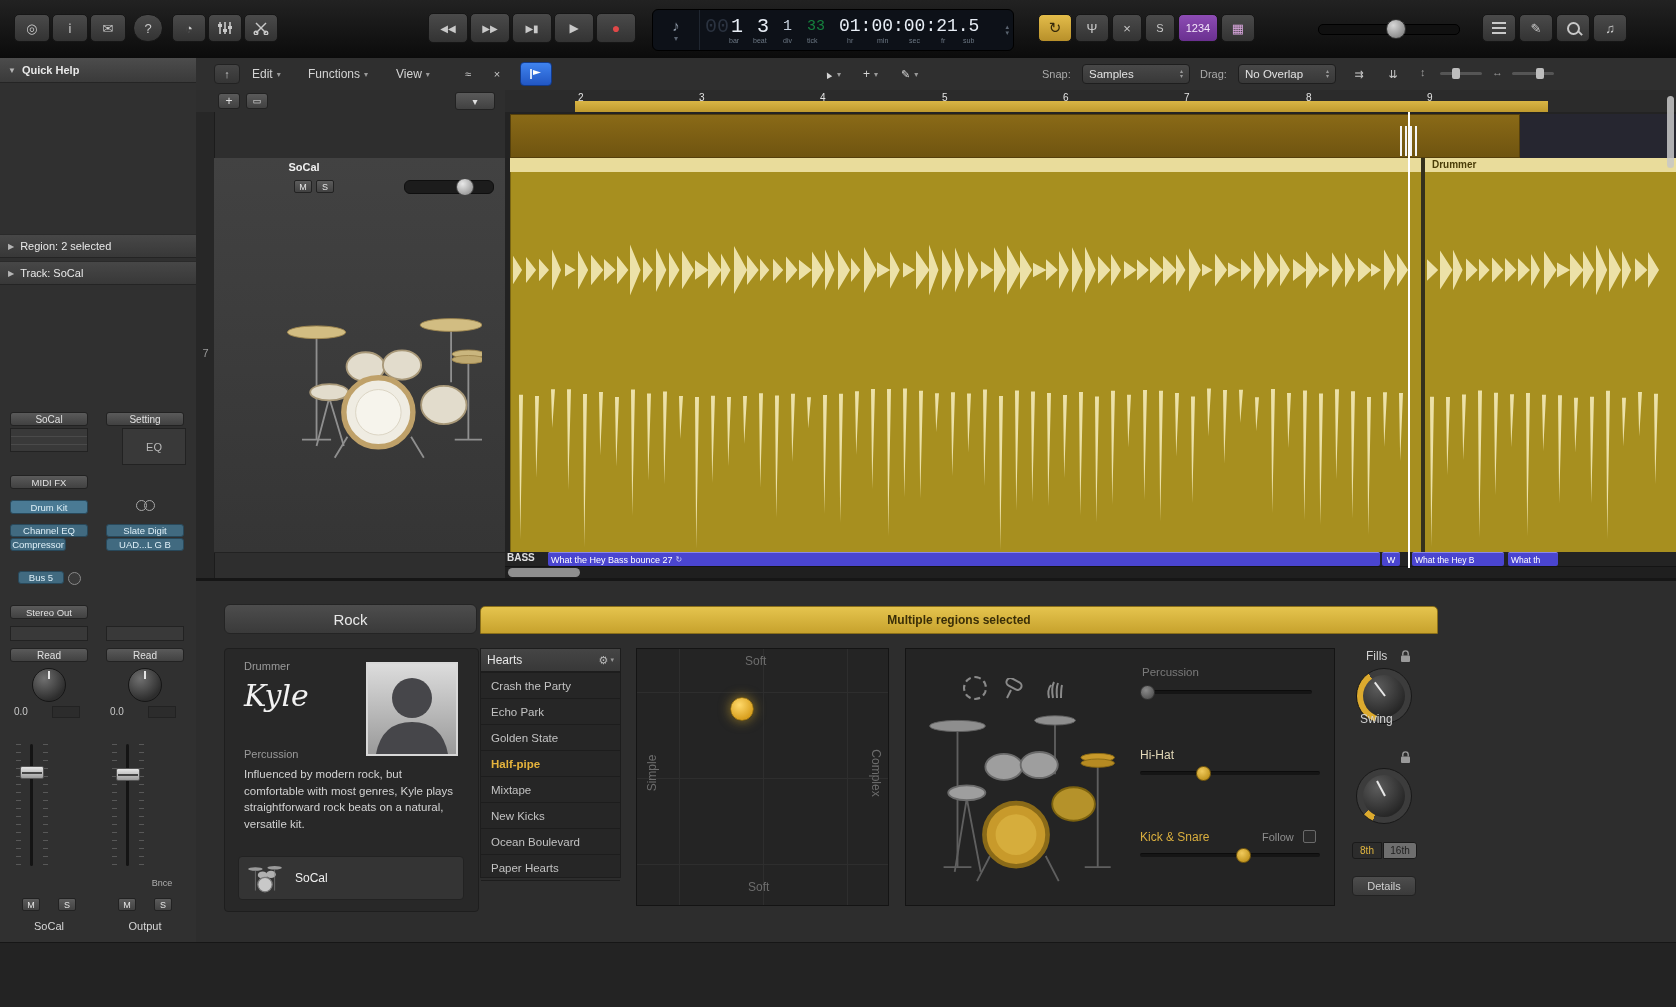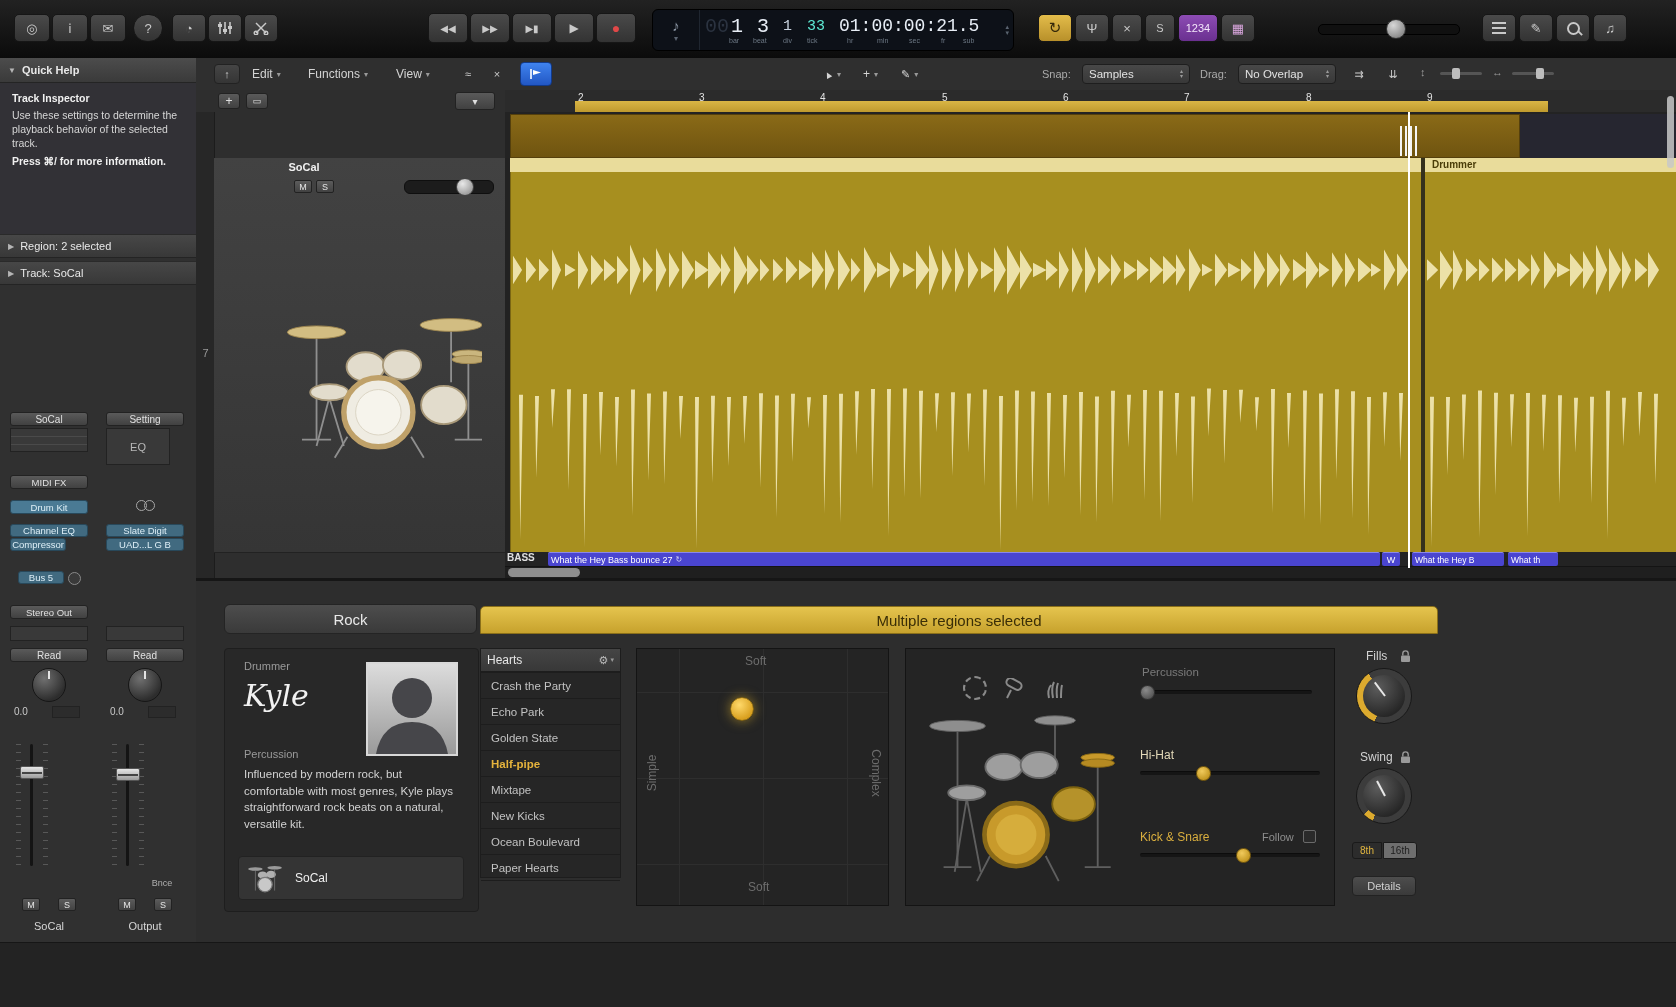--- a/index.html
+++ b/index.html
@@ -96,21 +96,21 @@
   <div class="a" style="left:652px;top:9px;width:360px;height:40px;background:#0d1118;border:1px solid #000;border-radius:6px;display:flex;align-items:stretch">
     <div class="f" style="width:46px;border-right:1px solid #1f2630;flex-direction:column">
       <span style="color:#8f9aa8;font-size:15px">♪</span>
       <span style="color:#5a6470;font-size:8px">▾</span>
     </div>
     <div class="a" style="left:52px;top:4px;width:160px;height:32px">
       <span class="a" style="left:0;top:1px;font-size:20px;color:#2b3340;font-family:'Liberation Mono',monospace">00</span>
       <span class="a" style="left:26px;top:1px;font-size:20px;color:#e7edf5;font-family:'Liberation Mono',monospace">1</span>
       <span class="a" style="left:52px;top:1px;font-size:20px;color:#e7edf5;font-family:'Liberation Mono',monospace">3</span>
       <span class="a" style="left:78px;top:4px;font-size:15px;color:#c8d2de;font-family:'Liberation Mono',monospace">1</span>
-      <span class="a" style="left:102px;top:4px;font-size:15px;color:#5eead4;font-family:'Liberation Mono',monospace">33</span>
+      <span class="a" style="left:102px;top:4px;font-size:15px;color:#15803d;font-family:'Liberation Mono',monospace">33</span>
       <span class="a" style="left:24px;top:23px;font-size:7px;color:#6d7884">bar</span>
       <span class="a" style="left:48px;top:23px;font-size:7px;color:#6d7884">beat</span>
       <span class="a" style="left:78px;top:23px;font-size:7px;color:#6d7884">div</span>
       <span class="a" style="left:102px;top:23px;font-size:7px;color:#6d7884">tick</span>
     </div>
     <div class="a" style="left:186px;top:4px;width:160px;height:32px">
       <span class="a" style="left:0;top:2px;font-size:18px;color:#e7edf5;font-family:'Liberation Mono',monospace">01:00:00:21.5</span>
       <span class="a" style="left:8px;top:23px;font-size:7px;color:#6d7884">hr</span>
       <span class="a" style="left:38px;top:23px;font-size:7px;color:#6d7884">min</span>
       <span class="a" style="left:70px;top:23px;font-size:7px;color:#6d7884">sec</span>
@@ -142,25 +142,20 @@
       <i style="position:absolute;left:8px;top:8px;width:6px;height:2px;background:#c9c9c9;transform:rotate(45deg)"></i>
     </span>
   </button>
   <button class="btn" style="left:1593px;top:14px;width:34px;height:28px">♫</button>
 
   <div class="a" style="left:0;top:58px;width:196px;height:884px;background:#303030;border-right:1px solid #171717"></div>
 
   <div class="a f" style="left:0;top:58px;width:196px;height:25px;background:linear-gradient(#4c4c4c,#3a3a3a);border-bottom:1px solid #242424;justify-content:flex-start;padding-left:8px;box-sizing:border-box">
     <span style="font-size:8px;color:#b5b5b5;margin-right:6px">▼</span>
     <span style="font-size:11px;font-weight:bold;color:#e8e8e8">Quick Help</span>
-  </div>
-  <div class="a" style="left:0;top:83px;width:196px;height:152px;background:#323136;padding:9px 12px;box-sizing:border-box">
-    <div style="font-size:10.5px;font-weight:bold;color:#f0f0f0;margin-bottom:4px">Track Inspector</div>
-    <div style="font-size:10.5px;color:#d6d6d6;line-height:1.35">Use these settings to determine the playback behavior of the selected track.</div>
-    <div style="font-size:10.5px;font-weight:bold;color:#f0f0f0;margin-top:4px">Press ⌘/ for more information.</div>
   </div>
 
   <div class="a f" style="left:0;top:234px;width:196px;height:24px;background:linear-gradient(#474747,#383838);border-top:1px solid #2a2a2a;border-bottom:1px solid #242424;justify-content:flex-start;padding-left:8px;box-sizing:border-box">
     <span style="font-size:8px;color:#b5b5b5;margin-right:6px">▶</span>
     <span style="font-size:11px;color:#e8e8e8">Region:  2 selected</span>
   </div>
   <div class="a f" style="left:0;top:261px;width:196px;height:24px;background:linear-gradient(#474747,#383838);border-top:1px solid #2a2a2a;border-bottom:1px solid #242424;justify-content:flex-start;padding-left:8px;box-sizing:border-box">
     <span style="font-size:8px;color:#b5b5b5;margin-right:6px">▶</span>
     <span style="font-size:11px;color:#e8e8e8">Track:  SoCal</span>
   </div>
@@ -182,21 +177,21 @@
   <div class="a" style="left:14px;top:706px;width:30px;font-size:10px;color:#c9c9c9">0.0</div>
   <div class="thumb" style="left:52px;top:706px;width:28px;height:12px;background:#2c2c2c"></div>
   <div class="ticks" style="left:16px;top:744px;width:32px;height:122px"></div>
   <div class="rail" style="left:30px;top:744px;height:122px"></div>
   <div class="cap" style="left:20px;top:766px"></div>
   <button class="ms" style="left:22px;top:898px">M</button>
   <button class="ms" style="left:58px;top:898px">S</button>
   <div class="a" style="left:10px;top:920px;width:78px;text-align:center;font-size:11px;color:#d6d6d6">SoCal</div>
 
   <button class="gbtn" style="left:106px;top:412px;width:78px;height:14px">Setting</button>
-  <div class="thumb f" style="left:106px;top:428px;width:64px;height:37px;display:flex">
+  <div class="thumb f" style="left:122px;top:428px;width:64px;height:37px;display:flex">
     <span style="font-size:11px;color:#b8b8b8">EQ</span>
   </div>
   <div class="a f" style="left:106px;top:498px;width:78px;height:14px;gap:0">
     <span style="display:block;width:9px;height:9px;border:1.4px solid #a8a8a8;border-radius:50%"></span>
     <span style="display:block;width:9px;height:9px;border:1.4px solid #a8a8a8;border-radius:50%;margin-left:-3px"></span>
   </div>
   <button class="ins" style="left:106px;top:524px;width:78px;height:13px">Slate Digit</button>
   <button class="ins" style="left:106px;top:538px;width:78px;height:13px">UAD...L G B</button>
   <div class="thumb" style="left:106px;top:626px;width:78px;height:15px"></div>
   <button class="gbtn" style="left:106px;top:648px;width:78px;height:14px">Read</button>
@@ -383,21 +378,21 @@
       <ellipse cx="26" cy="20" rx="8" ry="6" fill="#b0b0b0"></ellipse>
         <ellipse cx="40" cy="19" rx="8" ry="6" fill="#b0b0b0"></ellipse>
       <circle cx="30" cy="36" r="12" fill="#c8c8c8" stroke="#7a7a7a" stroke-width="2"></circle>
       <line x1="14" y1="13" x2="14" y2="46" stroke="#8a8a8a"></line>
         <line x1="46" y1="11" x2="46" y2="46" stroke="#8a8a8a"></line>
     </svg>
     <span style="font-size:12px;color:#f0f0f0;margin-left:12px">SoCal</span>
   </div>
 
   <div class="a f" style="left:480px;top:606px;width:956px;height:26px;background:linear-gradient(#e5c44e,#c7a22d);border-radius:5px 5px 0 0;border:1px solid #8a6f1a">
-    <span style="font-size:15px;font-weight:normal;color:#3a2e07">Multiple regions selected</span>
+    <span style="font-size:12px;font-weight:bold;color:#3a2e07">Multiple regions selected</span>
   </div>
 
   <div class="a f" style="left:480px;top:648px;width:141px;height:24px;background:linear-gradient(#454545,#383838);border:1px solid #1d1d1d;justify-content:space-between;padding:0 6px;box-sizing:border-box">
     <span style="font-size:12px;color:#e6e6e6">Hearts</span>
     <span class="f" style="gap:2px">
       <span style="font-size:11px;color:#b8b8b8">⚙</span>
       <span style="font-size:7px;color:#999">▾</span>
     </span>
   </div>
   <div class="a" style="left:480px;top:672px;width:141px;height:206px;background:#262626;border:1px solid #1d1d1d;box-sizing:border-box">
@@ -472,21 +467,21 @@
   <span class="a" style="left:1366px;top:649px;font-size:12px;color:#d2d2d2">Fills</span>
   <svg class="lock" style="left:1400px;top:650px" width="11" height="13" viewBox="0 0 11 13" fill="none" stroke="#9a9a9a" stroke-width="1.4">
     <rect x="1" y="5.5" width="9" height="6.5" rx="1" fill="#9a9a9a" stroke="none"></rect>
       <path d="M2.8 5.5 V3.6 a2.7 2.7 0 0 1 5.4 0 V5.5"></path>
   </svg>
   <div class="a" style="left:1356px;top:668px;width:56px;height:56px;border-radius:50%;background:conic-gradient(from 200deg,#dcaa2e 0deg 125deg,#3c3c3c 125deg 360deg);border:1px solid #181818;box-sizing:border-box">
     <div style="position:absolute;left:6px;top:6px;width:42px;height:42px;border-radius:50%;background:radial-gradient(circle at 35% 30%,#5c5c5c,#262626 75%)">
       <i style="position:absolute;left:50%;top:50%;width:2px;height:17px;background:#e8e8e8;transform-origin:top center;transform:rotate(143deg)"></i>
     </div>
   </div>
-  <span class="a" style="left:1360px;top:750px;font-size:12px;color:#d2d2d2">Swing</span>
+  <span class="a" style="left:1360px;top:712px;font-size:12px;color:#d2d2d2">Swing</span>
   <svg class="lock" style="left:1400px;top:751px" width="11" height="13" viewBox="0 0 11 13" fill="none" stroke="#9a9a9a" stroke-width="1.4">
     <rect x="1" y="5.5" width="9" height="6.5" rx="1" fill="#9a9a9a" stroke="none"></rect>
       <path d="M2.8 5.5 V3.6 a2.7 2.7 0 0 1 5.4 0 V5.5"></path>
   </svg>
   <div class="a" style="left:1356px;top:768px;width:56px;height:56px;border-radius:50%;background:conic-gradient(from 205deg,#dcaa2e 0deg 22deg,#3c3c3c 22deg 360deg);border:1px solid #181818;box-sizing:border-box">
     <div style="position:absolute;left:6px;top:6px;width:42px;height:42px;border-radius:50%;background:radial-gradient(circle at 35% 30%,#5c5c5c,#262626 75%)">
       <i style="position:absolute;left:50%;top:50%;width:2px;height:17px;background:#e8e8e8;transform-origin:top center;transform:rotate(152deg)"></i>
     </div>
   </div>
   <button class="a f" style="left:1352px;top:842px;width:30px;height:17px;background:#2c2c2c;border:1px solid #1a1a1a;border-radius:3px 0 0 3px;color:#e0b53f;font-size:10px">8th</button>

